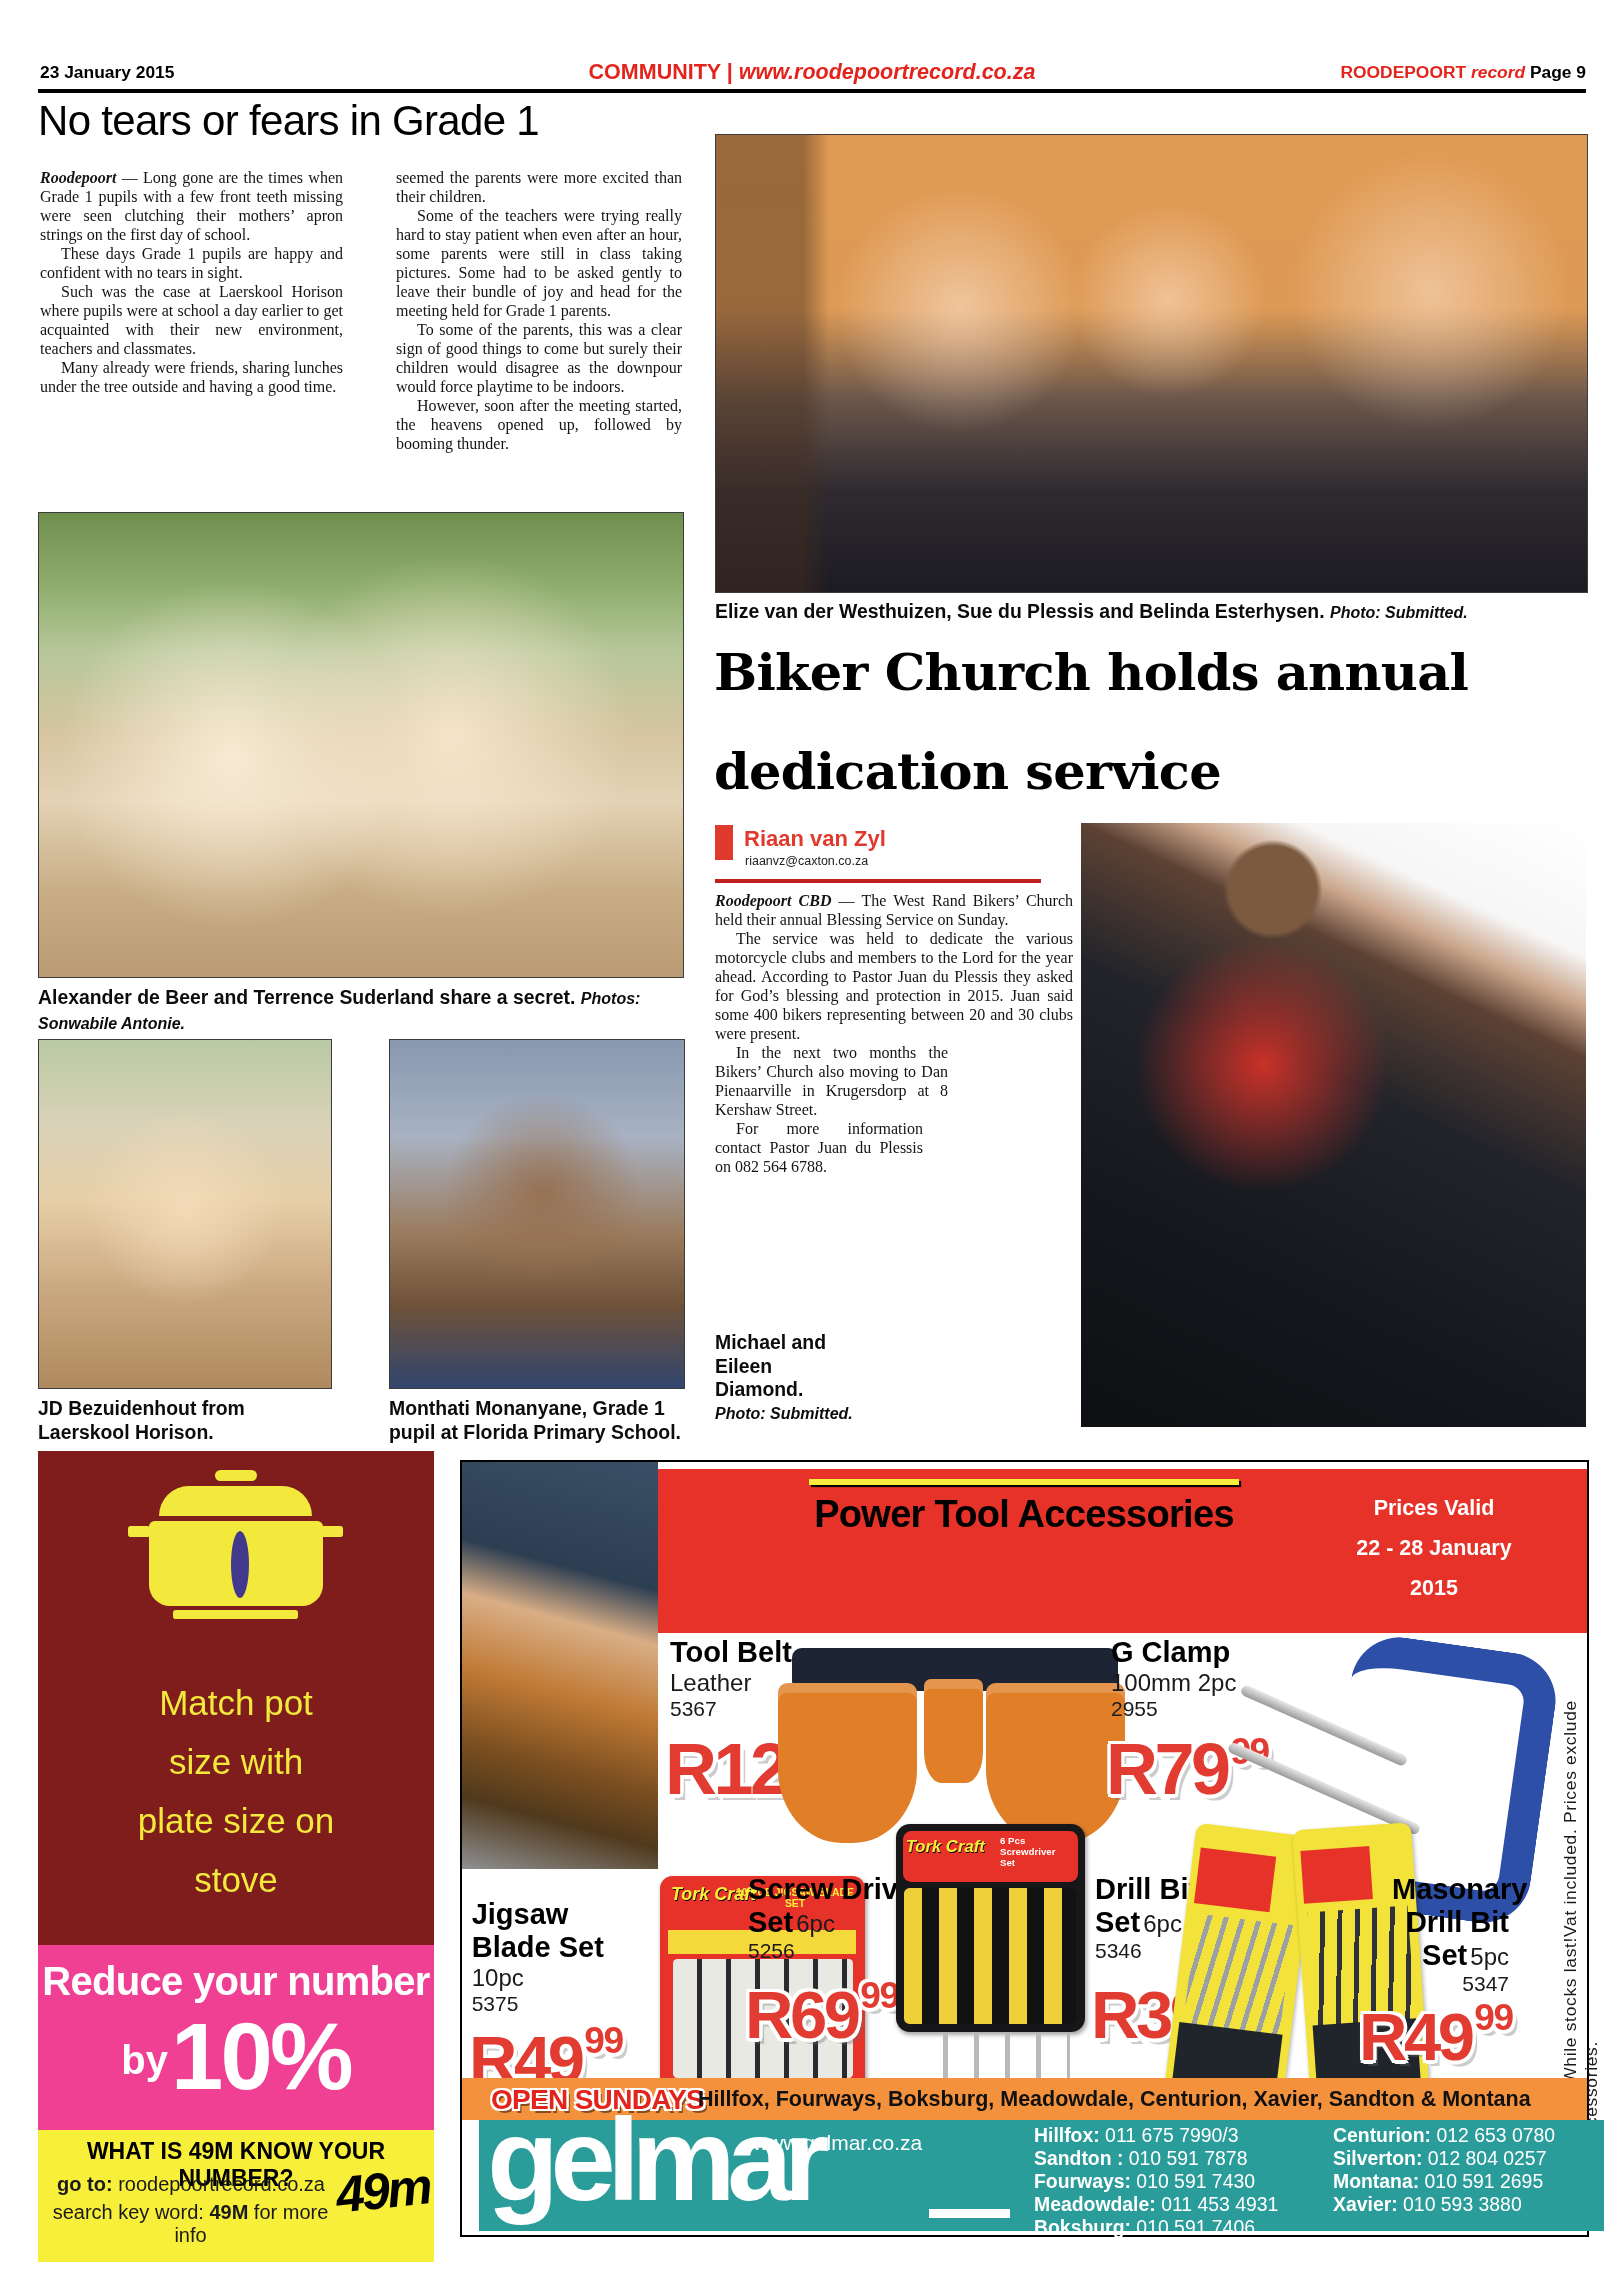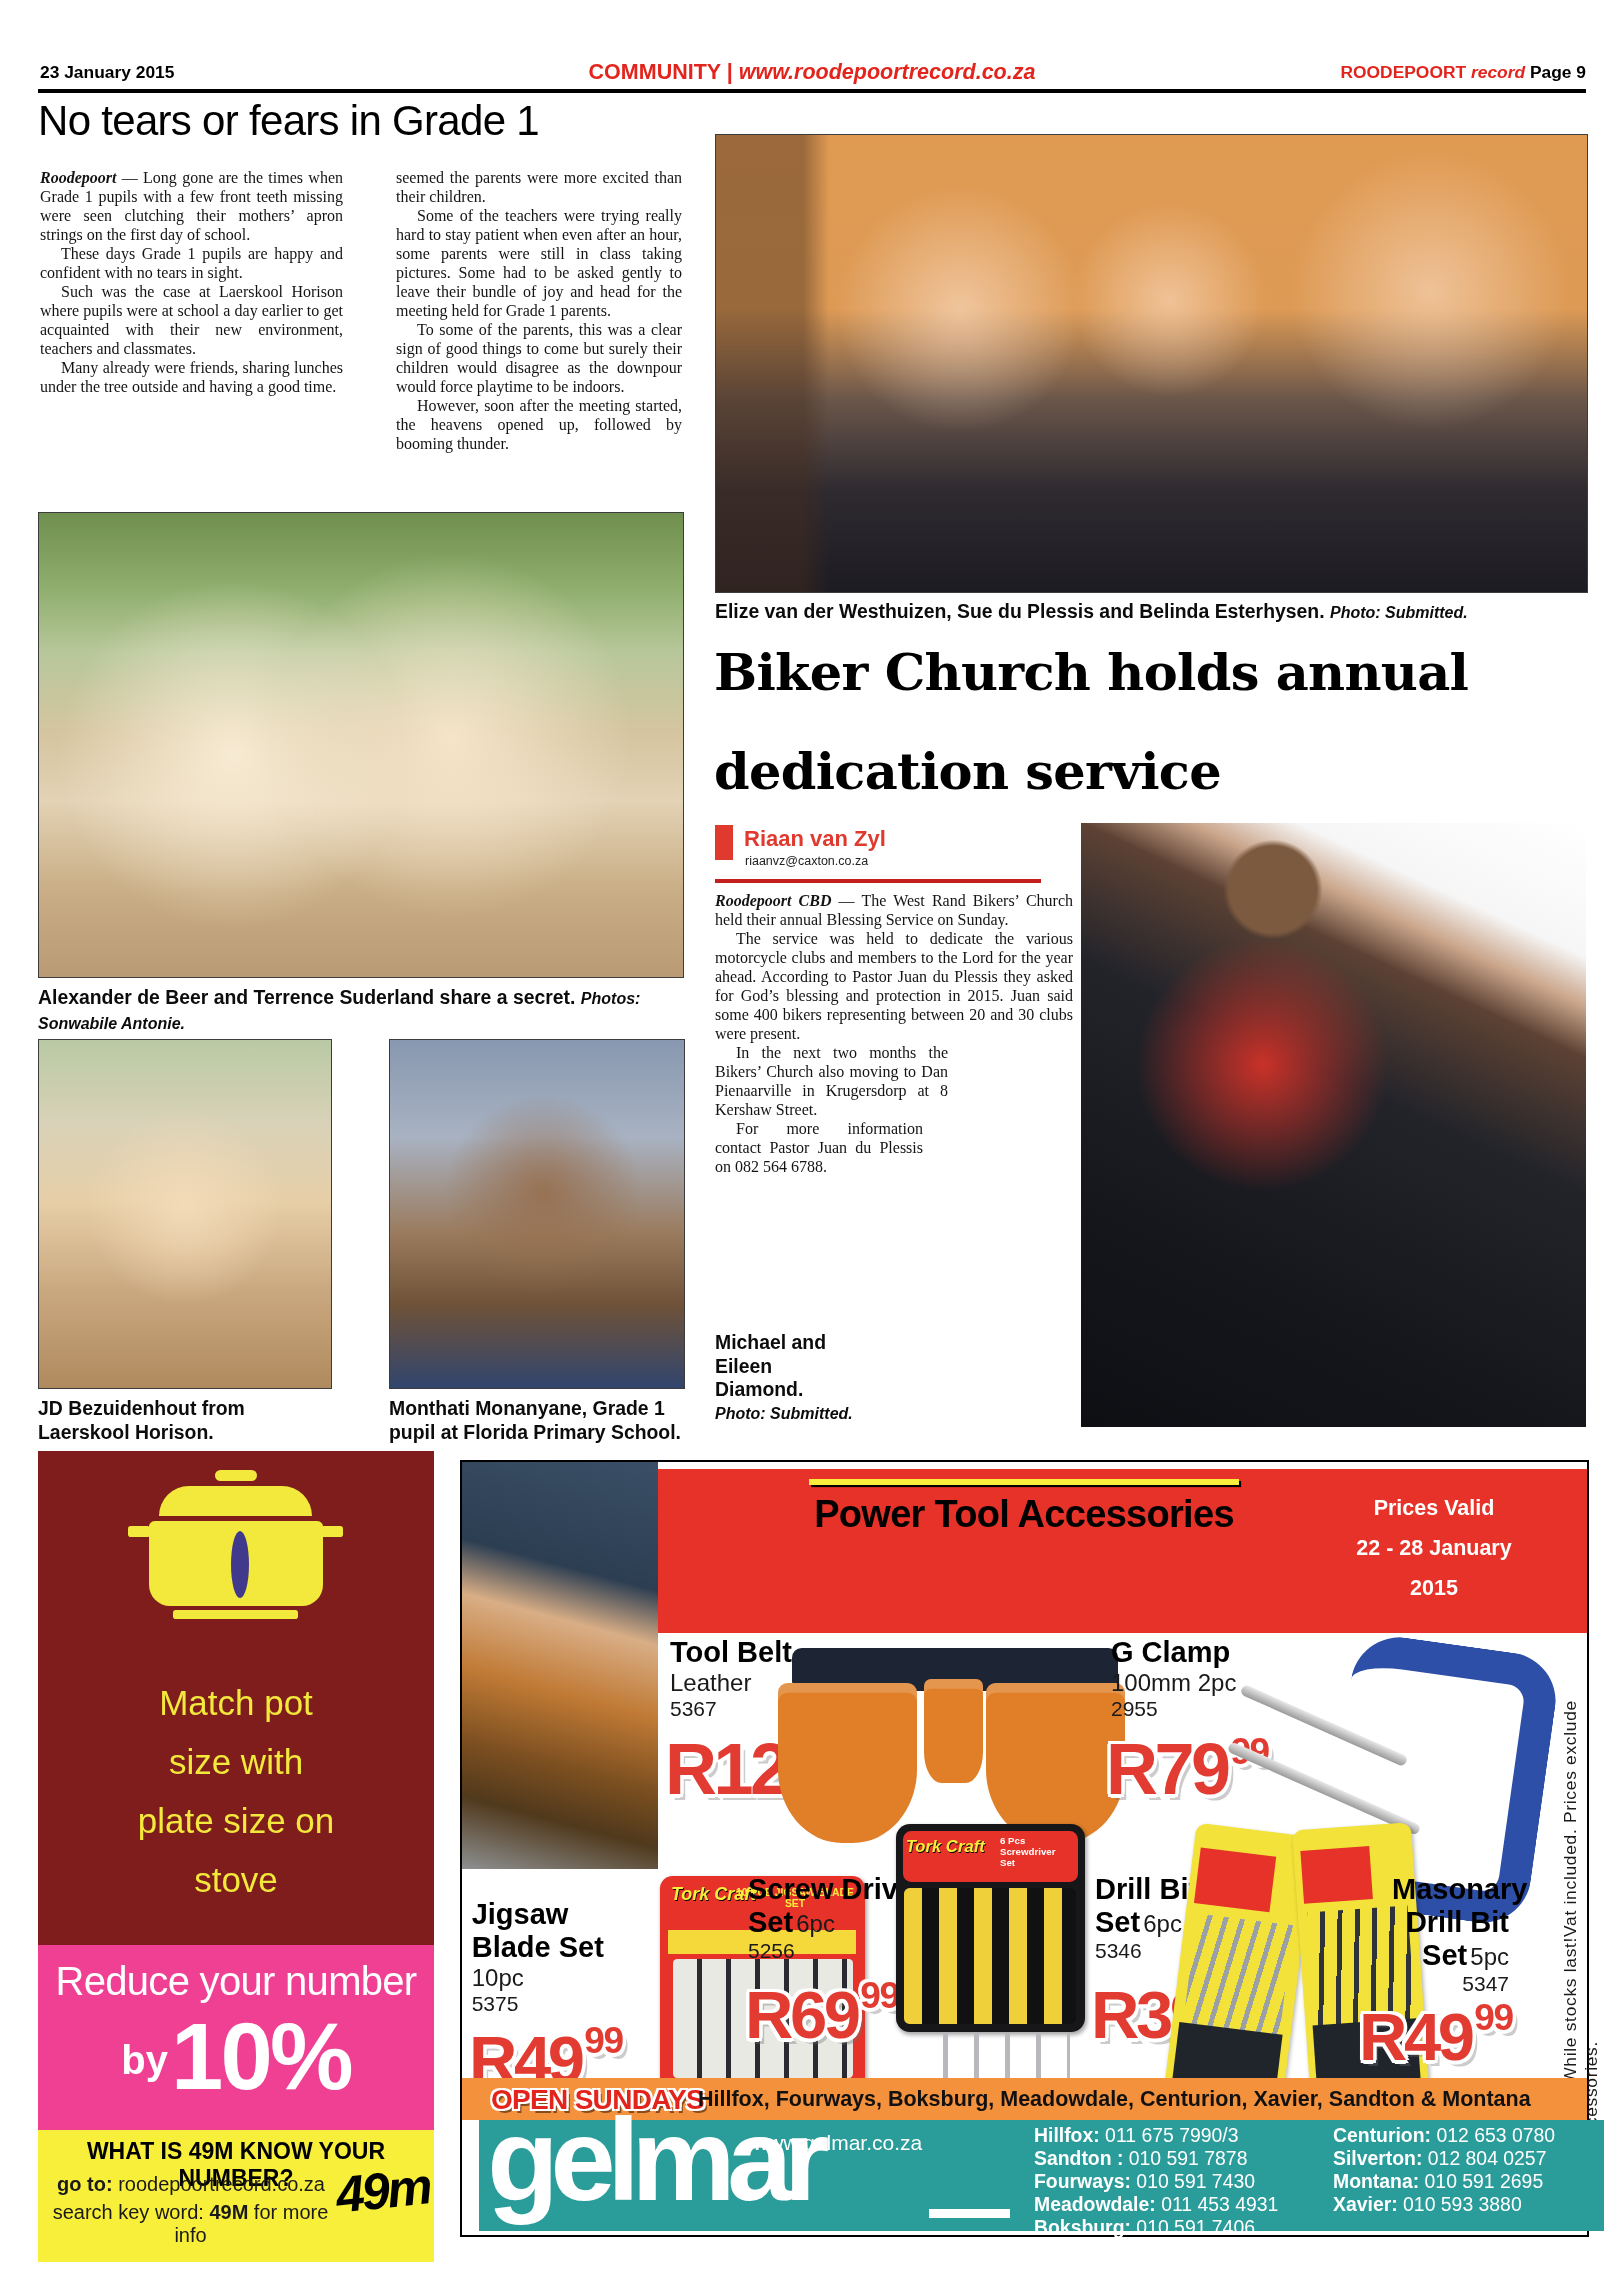--- a/index.html
+++ b/index.html
@@ -79,21 +79,21 @@
   .pot{left:111px;top:19.4px;width:174px;height:149px;}
   .pot div{position:absolute;background:#f3e93c;}
   .pot-knob{left:66px;top:0;width:42px;height:11px;border-radius:5.6px;}
   .pot-lid{left:10.4px;top:15.3px;width:153px;height:30.5px;border-radius:76px 76px 0 0;}
   .pot-body{left:0;top:51px;width:174px;height:85px;border-radius:5.6px 5.6px 21px 21px;}
   .pot-shade{left:82px;top:61px;width:18px;height:67px;background:#413a8c !important;border-radius:50%;}
   .pot-hl{left:-21px;top:56px;width:22px;height:10.4px;border-radius:2.8px;}
   .pot-hr{left:172px;top:56px;width:22px;height:10.4px;border-radius:2.8px;}
   .pot-base{left:24px;top:140px;width:125px;height:8.3px;border-radius:2.8px;}
   .pot-text{left:0;top:222px;width:396px;text-align:center;color:#f3e93c;font-size:35px;line-height:59px;}
-  .pink-l1{left:0;top:14px;width:396px;text-align:center;color:#fff;font-weight:normal;font-size:40px;letter-spacing:-0.7px;}
+  .pink-l1{left:0;top:14px;width:396px;text-align:center;color:#fff;font-weight:bold;font-size:40px;letter-spacing:-0.7px;}
   .pink-l2{left:0;top:58px;width:396px;text-align:center;color:#fff;font-weight:bold;}
   .pink-l2 .by{font-size:40px;vertical-align:15.3px;}
   .pink-l2 .pct{font-size:94px;letter-spacing:-2.8px;}
   .yel-l1{left:0;top:8.3px;width:396px;text-align:center;color:#000;font-weight:bold;font-size:23px;}
   .yel-l2{left:14px;top:43px;width:278px;text-align:center;font-size:20px;color:#1a1a1a;}
   .yel-l3{left:0px;top:71px;width:305px;text-align:center;font-size:20px;color:#1a1a1a;}
   .b{font-weight:bold;}
   .logo49m{left:298px;top:31px;font-size:51px;font-weight:bold;font-style:italic;color:#000;
     transform:rotate(-6deg);letter-spacing:-2.8px;}
 

